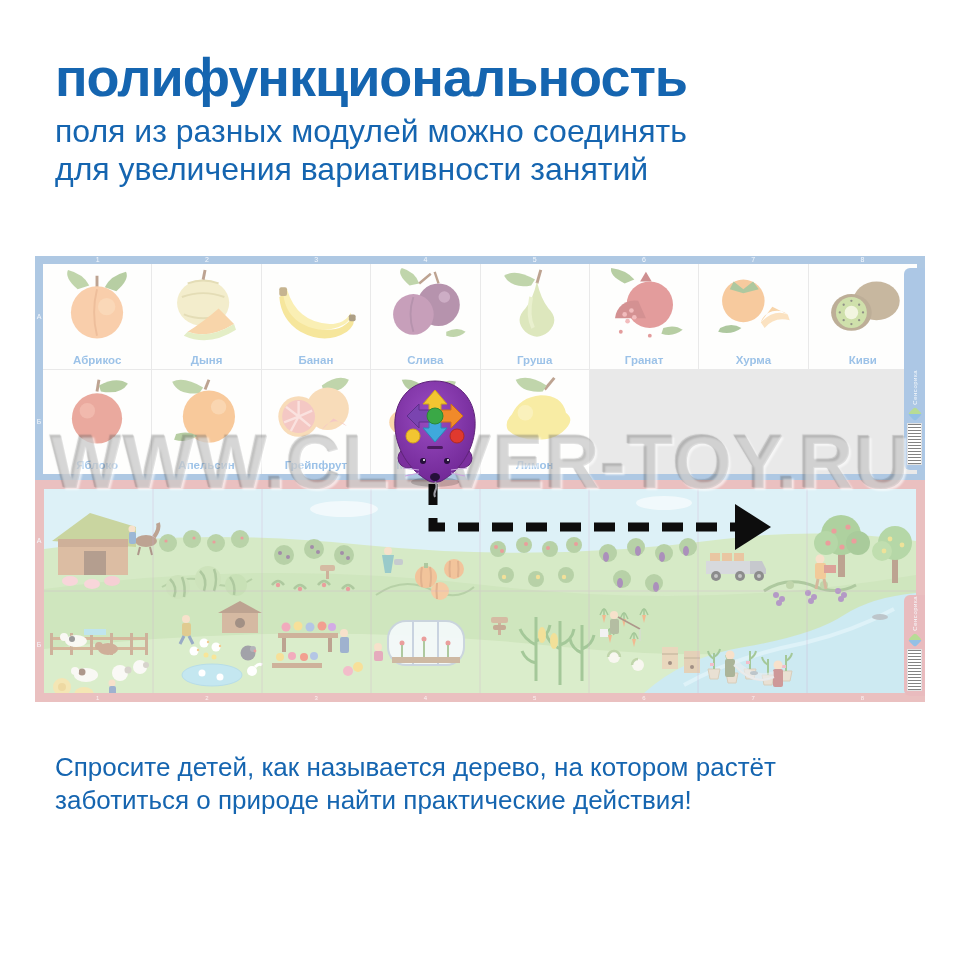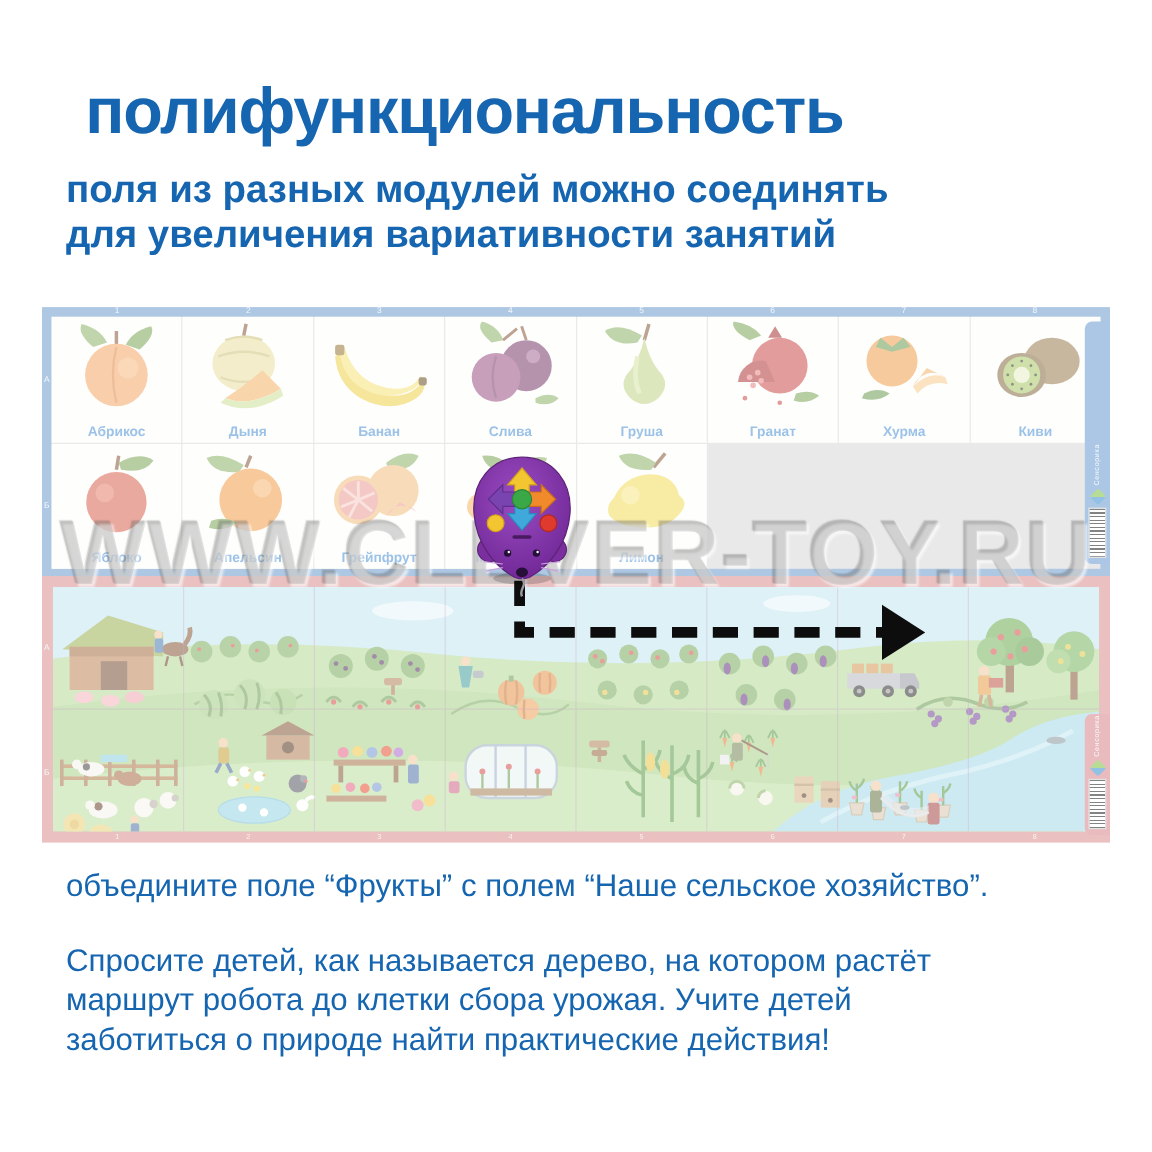--- a/index.html
+++ b/index.html
@@ -1,22 +1,22 @@
 <!DOCTYPE html>
 <html><head>
 <meta charset="utf-8">
 <style>
   html,body{margin:0;padding:0;background:#fff;}
   .page{position:relative;width:960px;height:960px;background:#fff;overflow:hidden;
         font-family:"Liberation Sans", sans-serif;}
 
   
   .header{position:absolute;left:55px;top:48px;color:#1565b0;}
-  .title{font-size:54px;font-weight:800;letter-spacing:-1px;line-height:58px;margin:16px;}
-  .subtitle{font-size:32px;font-weight:bold;line-height:38px;margin-top:6px;}
+  .title{font-size:54px;font-weight:800;letter-spacing:-1px;line-height:58px;margin:0;}
+  .subtitle{font-size:32px;font-weight:normal;line-height:38px;margin-top:6px;}
 
   
   .boards{position:absolute;left:35px;top:256px;width:890px;height:520px;}
   .board{position:relative;width:890px;}
   .board::after{content:"";position:absolute;inset:0;background:rgba(255,255,255,0.44);
                 z-index:3;pointer-events:none;}
   .fruit-board{height:224px;background:#6f9dce;}
   .farm-board{height:222px;background:#d98f8f;}
 
   .colnums{position:absolute;top:0;left:8px;right:8px;height:8px;display:flex;z-index:1;}
@@ -713,22 +713,20 @@
         <path d="M52 104 C57 110 49 113 52 119" stroke="#9a9aa2" stroke-width="2" fill="none"></path>
       </svg>
     </div>
 
   </div>
 
   <div class="watermark">WWW.CLEVER-TOY.RU</div>
 
   <div class="footer">
     <div class="para">
-      <div>объедините поле “Фрукты” с полем “Наше сельское хозяйство”.</div>
     </div>
     <div class="para">
       <div>Спросите детей, как называется дерево, на котором растёт</div>
-      <div>маршрут робота до клетки сбора урожая. Учите детей</div>
       <div>заботиться о природе найти практические действия!</div>
     </div>
   </div>
 
 </div>
 
 </body></html>

